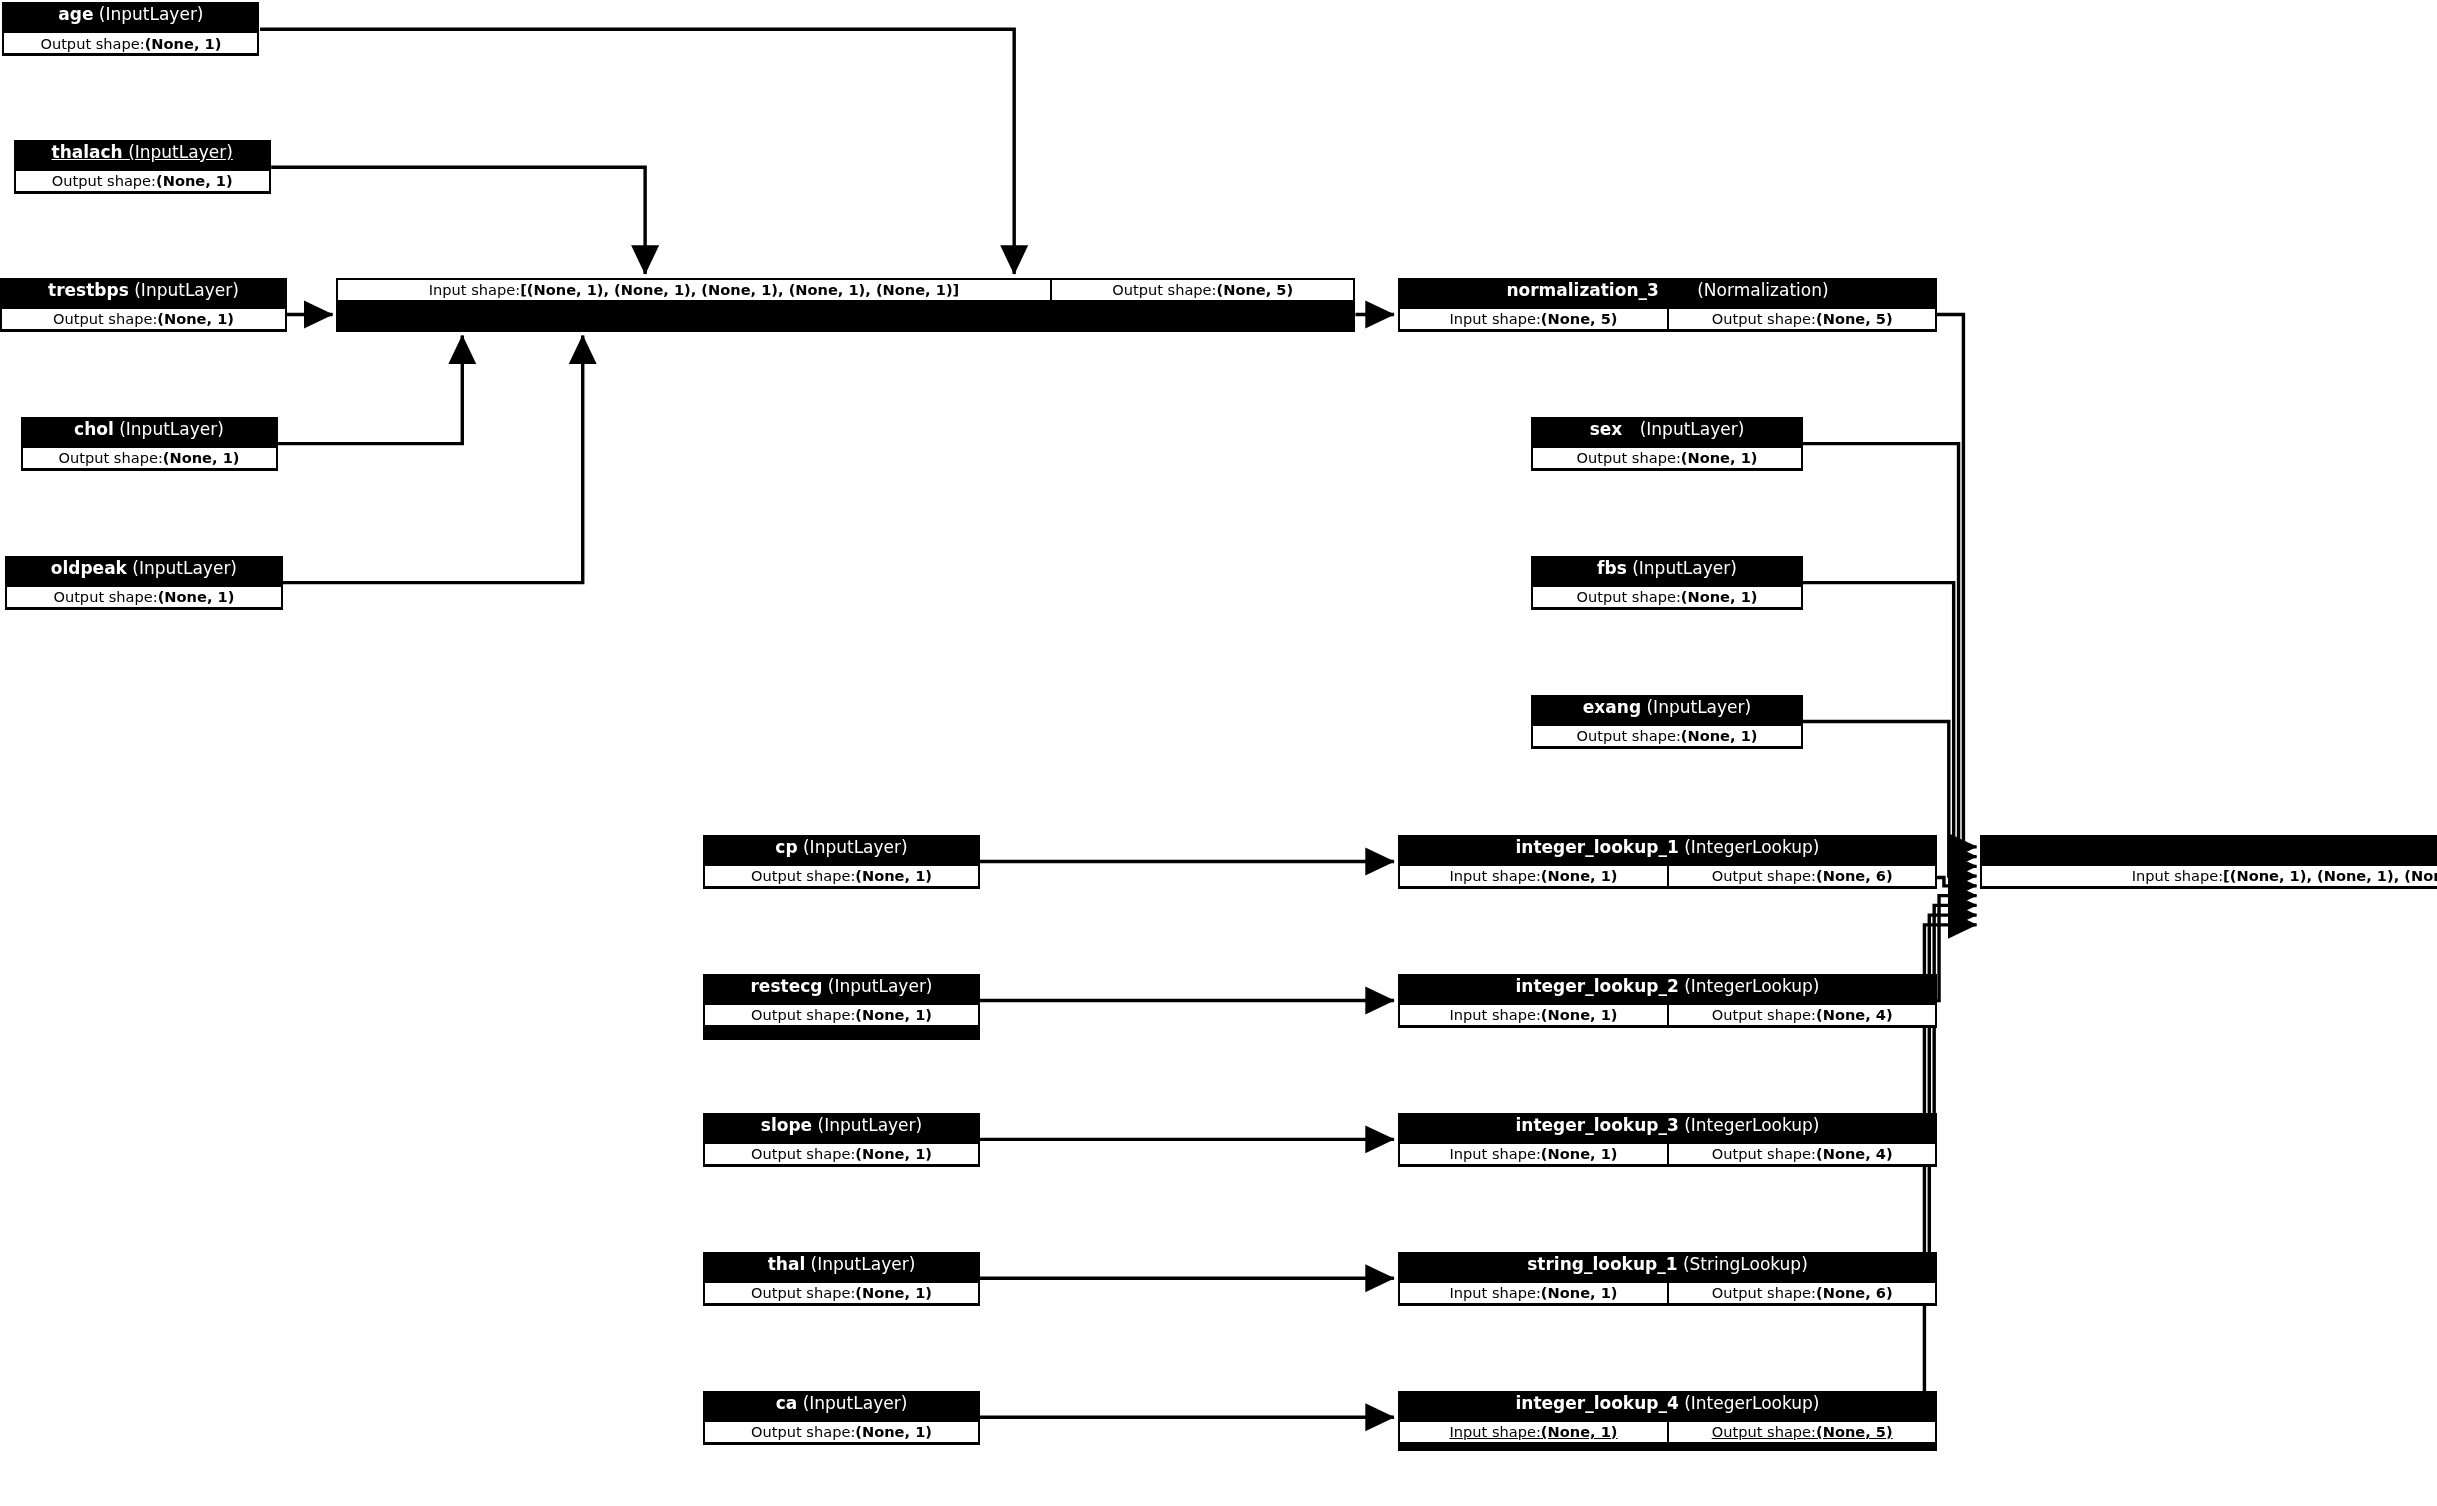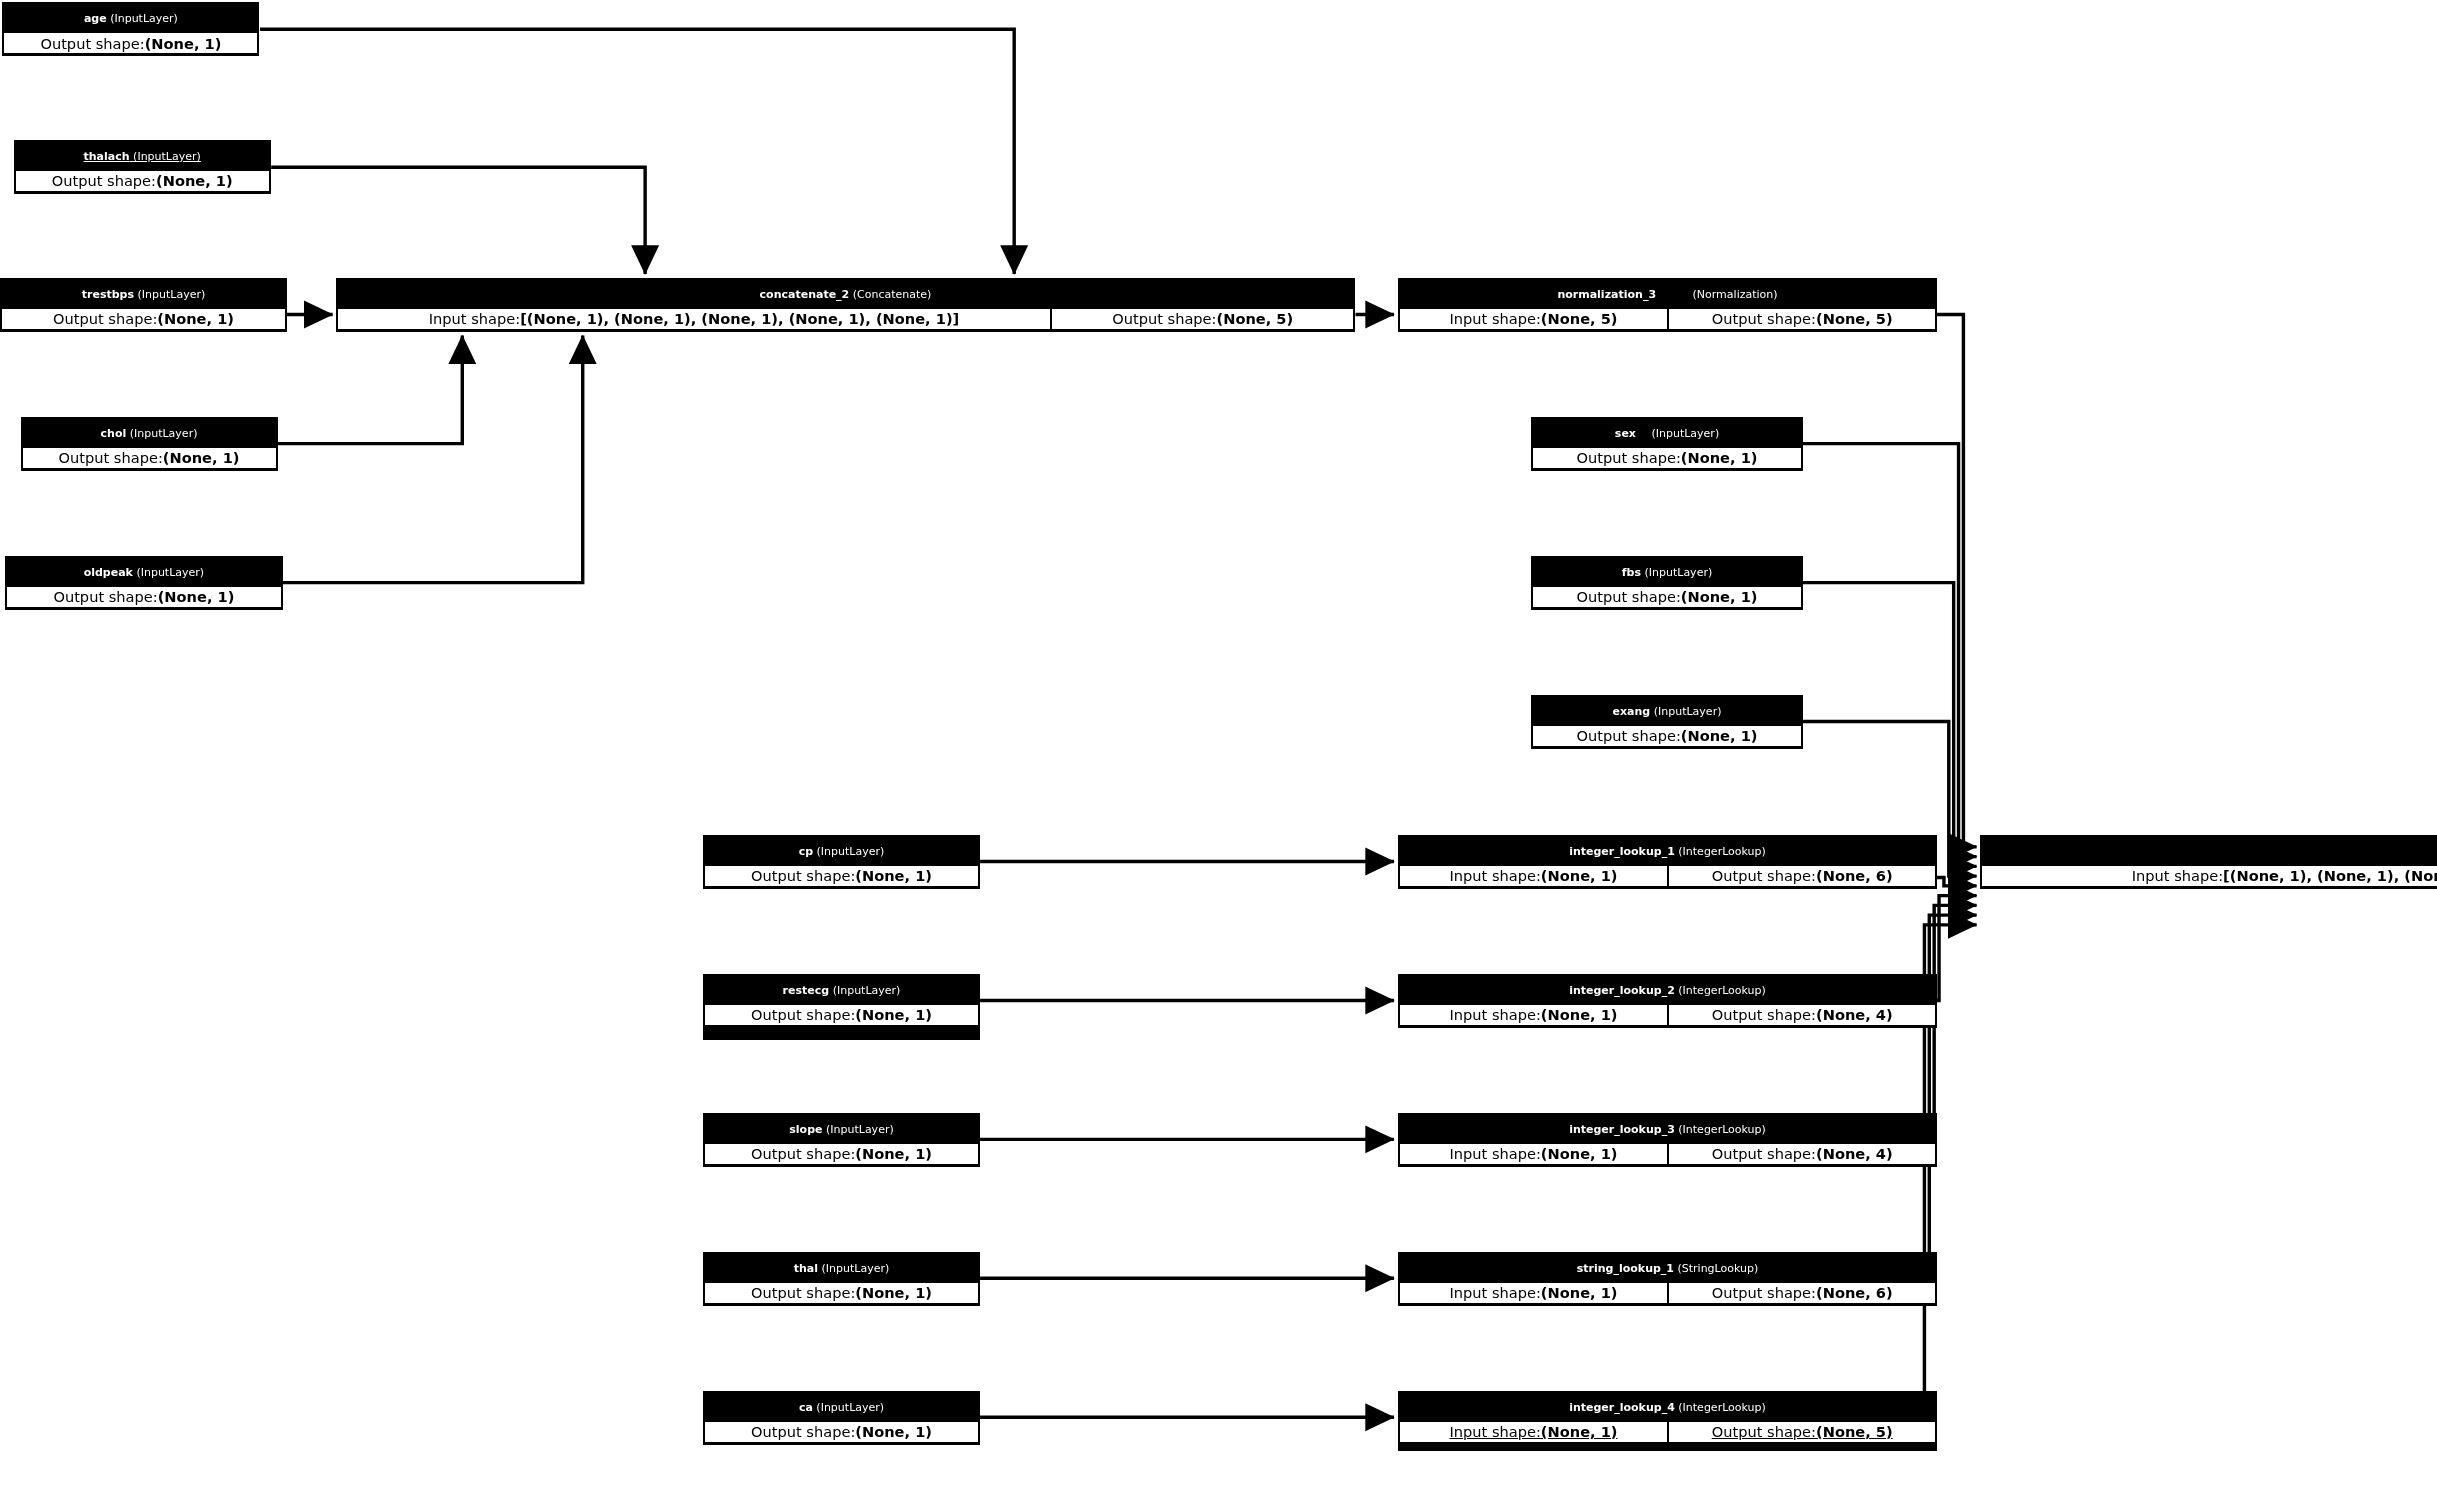--- a/index.html
+++ b/index.html
@@ -3,22 +3,22 @@
 <meta charset="utf-8">
 <style>
   html,body{margin:0;padding:0;background:#fff;}
   body{font-family:"DejaVu Sans","Liberation Sans",sans-serif;}
   #canvas{position:relative;width:3471px;height:1506px;background:#ffffff;overflow:hidden;}
   svg.edges{position:absolute;left:0;top:0;width:3471px;height:1506px;pointer-events:none;}
 
   .node{position:absolute;box-sizing:border-box;background:#000;border:2.4px solid #000;}
   .node .title{
     color:#fff;text-align:center;white-space:nowrap;
-    display:flex;align-items:center;justify-content:center;
-    font-size:11px;letter-spacing:0px;
+    display:flex;justify-content:center;
+    font-size:17px;letter-spacing:0px;
   }
   .node .title b{font-weight:bold;}
   .node .title span.t{font-weight:normal;}
   .shapes{display:flex;background:#000;}
   .shapebox{
     background:#fff;color:#000;flex:1 1 auto;
     display:flex;align-items:center;justify-content:center;
     white-space:nowrap;font-size:14.6px;box-sizing:border-box;
     padding:0 6.8px;
   }
@@ -131,24 +131,20 @@
           <span class="t">&nbsp;(InputLayer)</span>
         </div>
         <div class="shapes" style="height: 19.5px;">
           <div class="shapebox">
             <span>Output shape: </span>
             <b>(None, 1)</b>
           </div>
         </div>
       </div>
       <div class="node" style="left: 336px; top: 278px; width: 1019px; height: 54px;">
-        <div class="title" style="height: 29px;">
-          <b>concatenate_2</b>
-          <span class="t">&nbsp;(Concatenate)</span>
-        </div>
         <div class="shapes" style="height: 19.5px;">
           <div class="shapebox" style="flex: 0 0 712px;">
             <span>Input shape: </span>
             <b>[(None, 1), (None, 1), (None, 1), (None, 1), (None, 1)]</b>
           </div>
           <div class="shapebox">
             <span>Output shape: </span>
             <b>(None, 5)</b>
           </div>
         </div>

